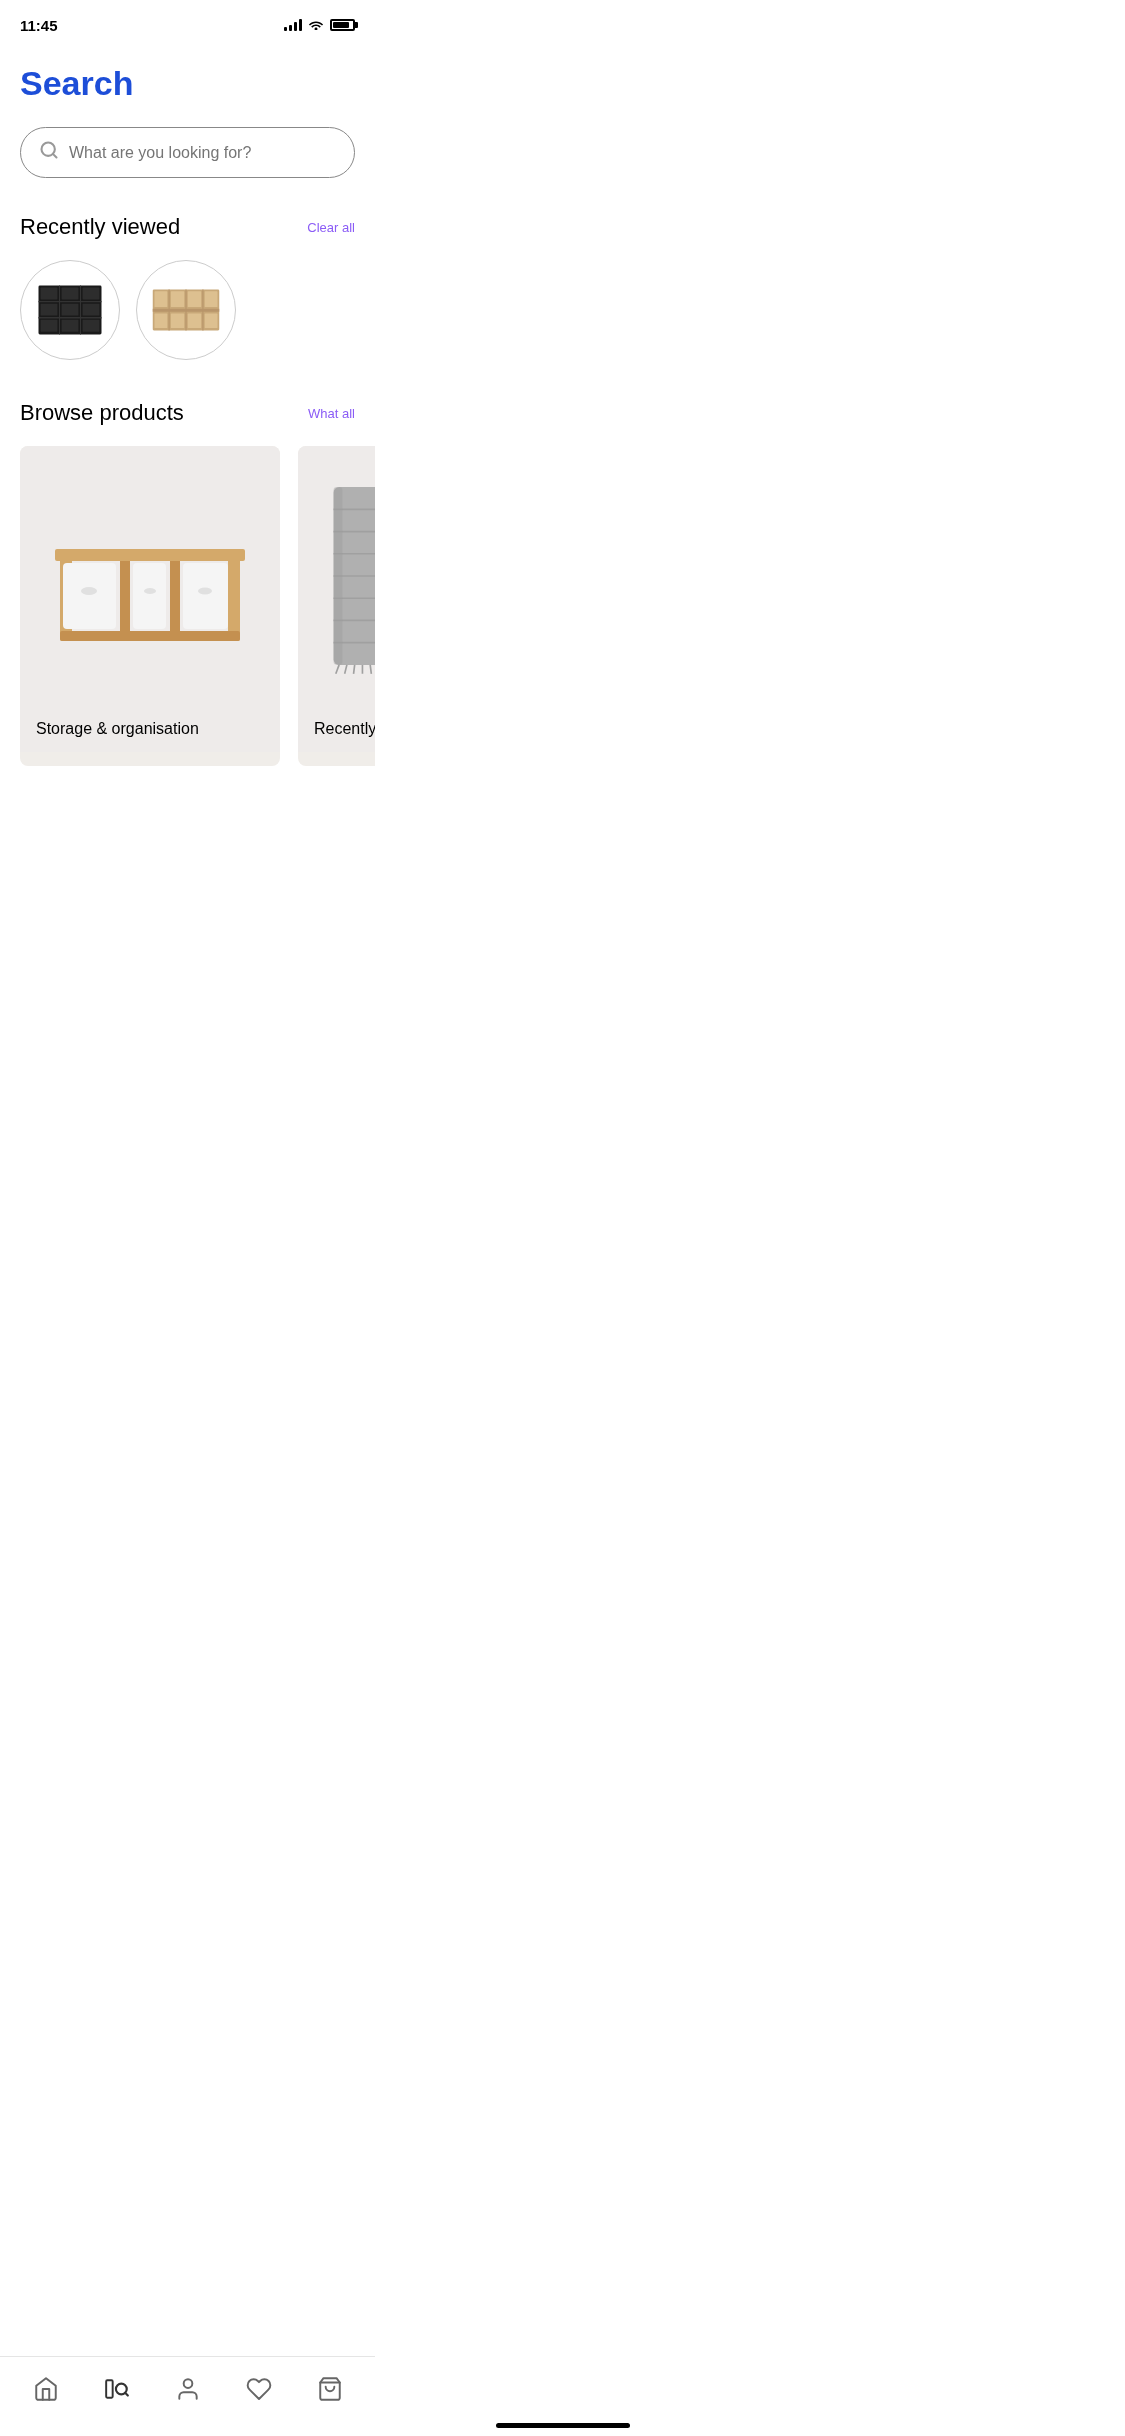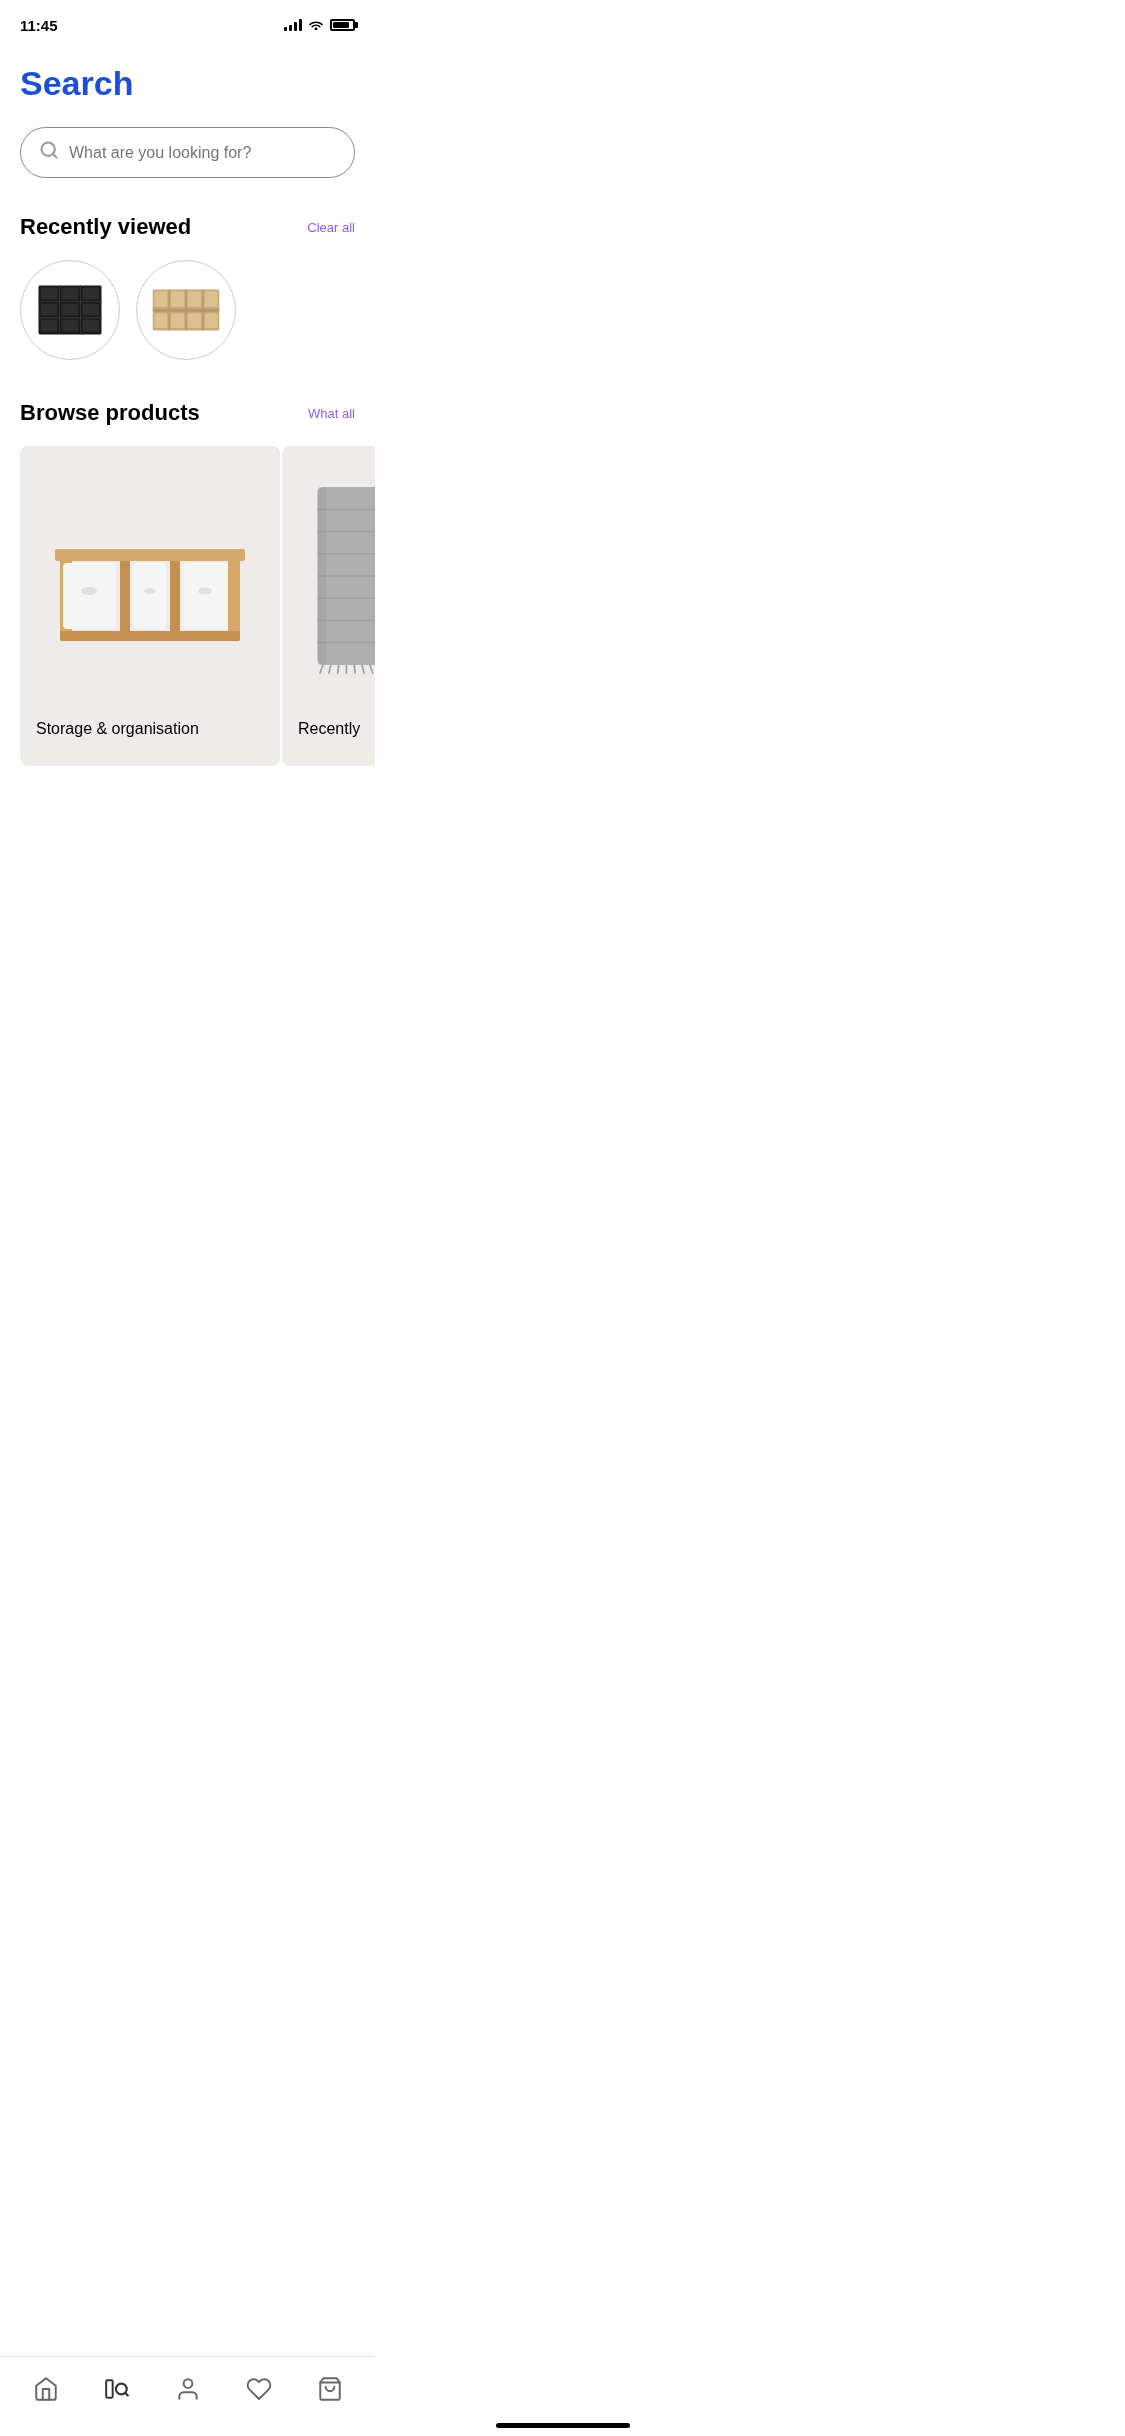--- a/index.html
+++ b/index.html
@@ -123,21 +123,21 @@
     
     .section-header {
       display: flex;
       justify-content: space-between;
       align-items: center;
       margin-bottom: 20px;
     }
 
     .section-title {
       font-size: 22px;
-      font-weight: 700;
+      font-weight: 400;
       color: #000;
     }
 
     .section-action {
       font-size: 13px;
       color: #8b5cf6;
       cursor: pointer;
       text-decoration: none;
     }
 
@@ -168,21 +168,21 @@
       height: 60px;
     }
 
     
     .browse-products-section {
       margin-bottom: 20px;
     }
 
     .product-categories {
       display: flex;
-      gap: 2px;
+      gap: 18px;
       overflow-x: auto;
       margin-left: -20px;
       margin-right: -20px;
       padding-left: 20px;
       padding-right: 20px;
     }
 
     .product-category-card {
       flex: 0 0 260px;
       background: #f0ede9;

